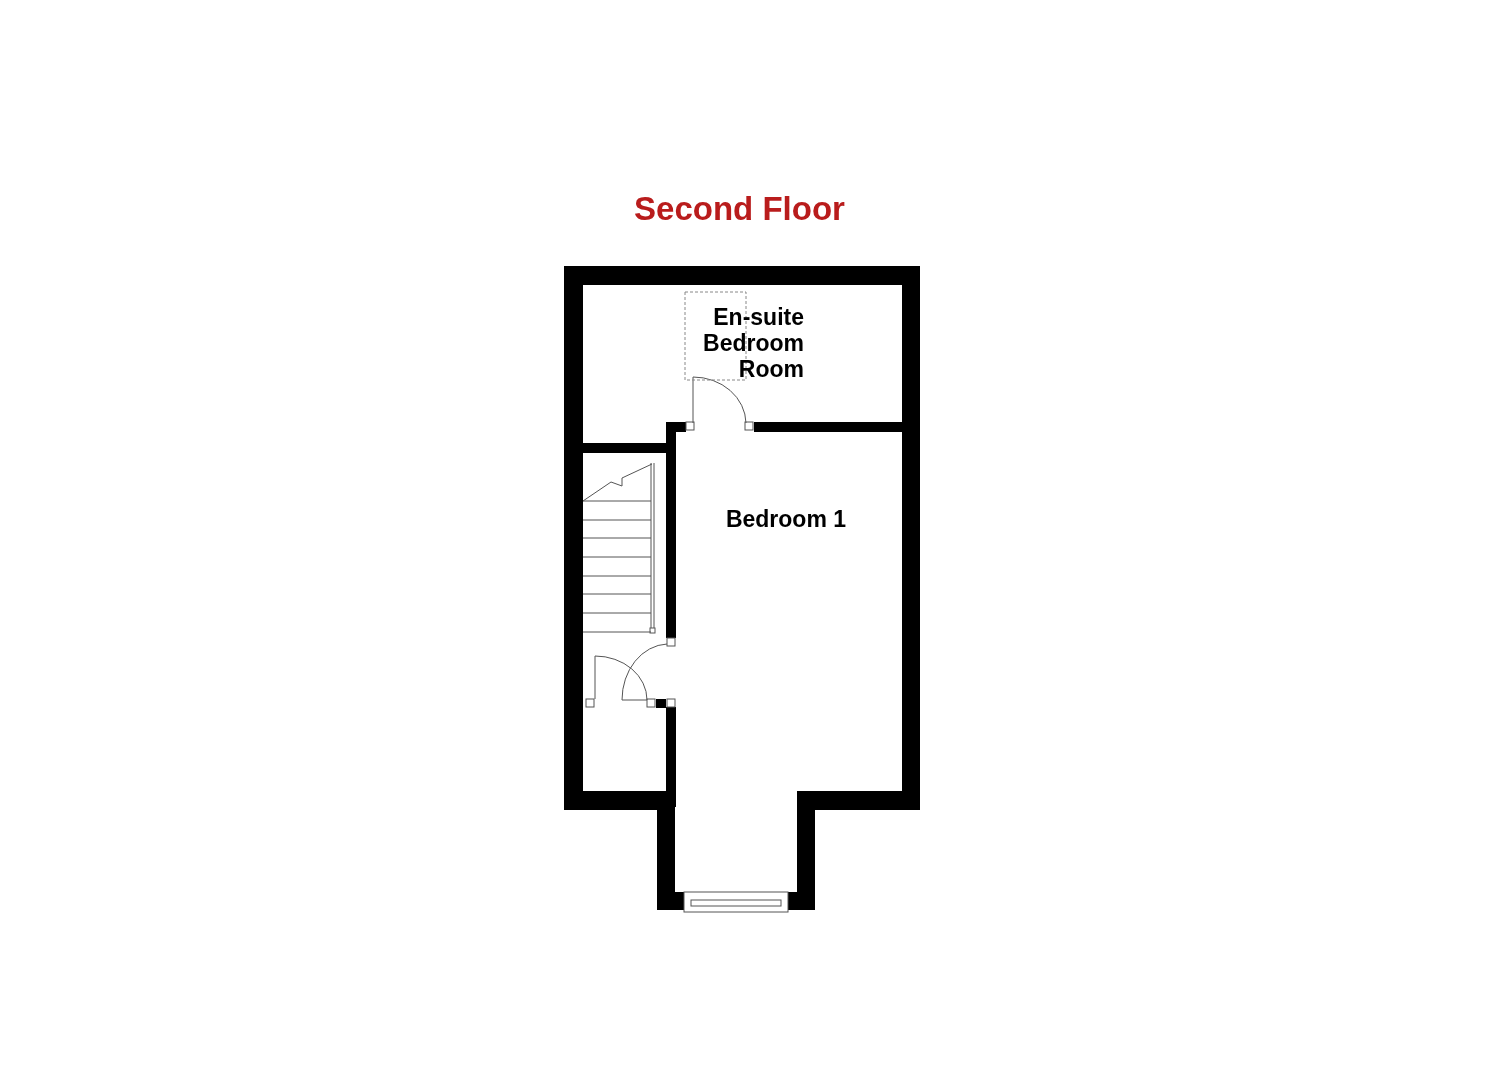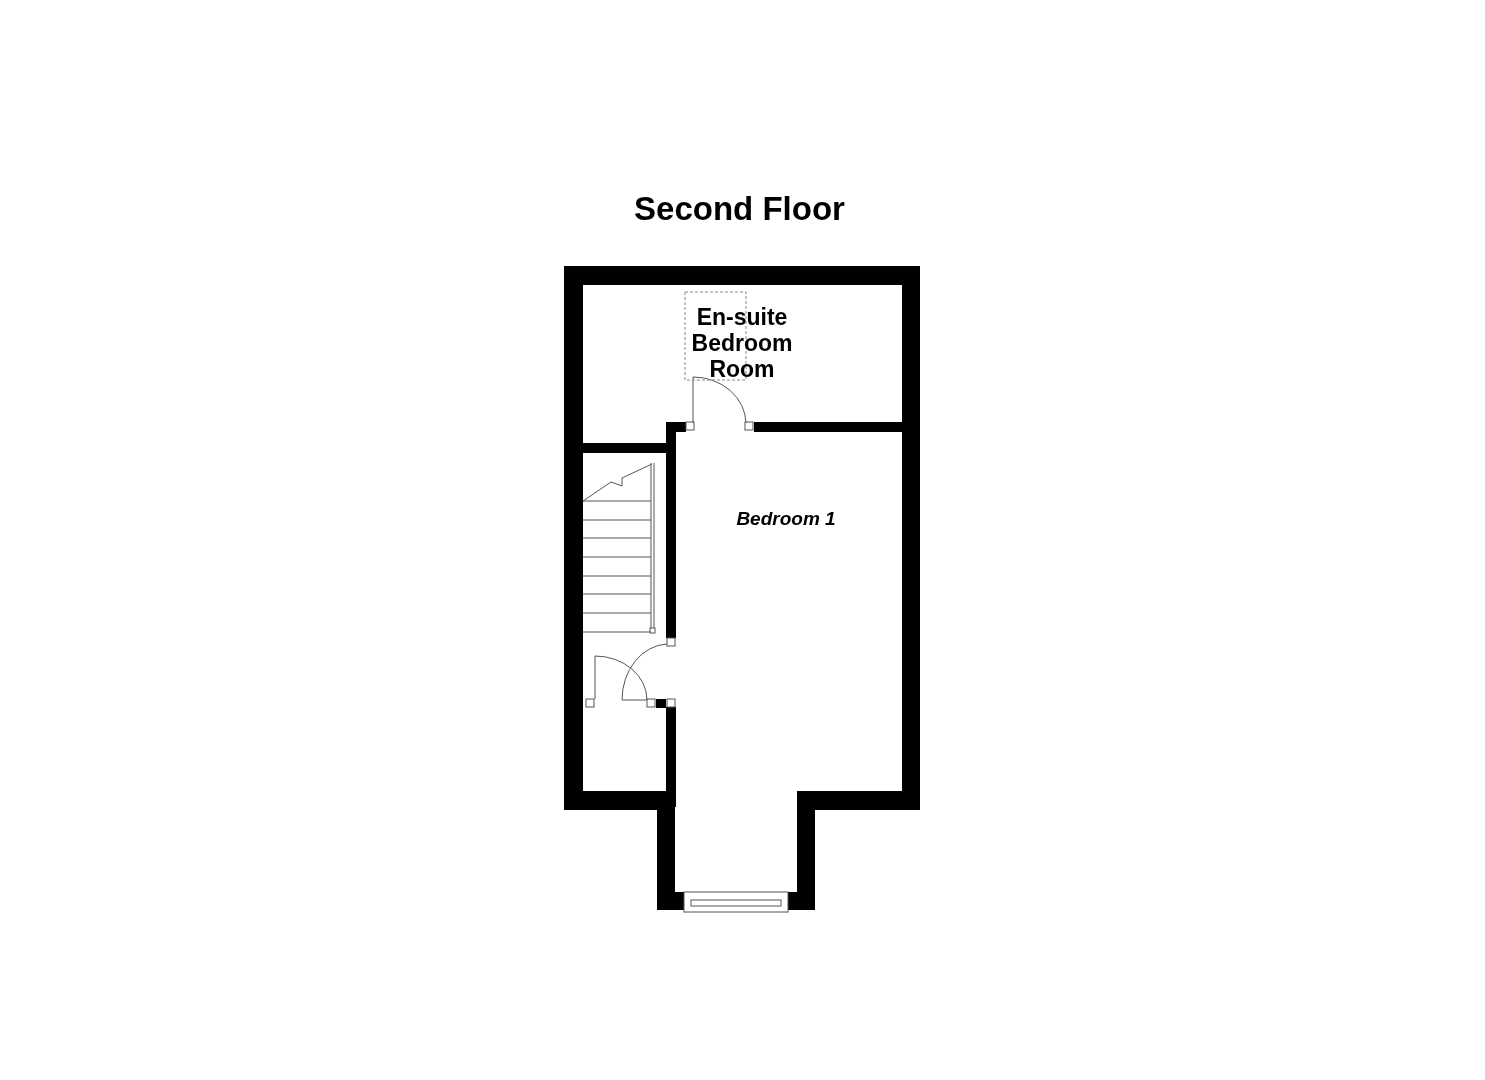--- a/index.html
+++ b/index.html
@@ -1,22 +1,22 @@
 <!DOCTYPE html>
 <html><head>
 <meta charset="utf-8">
 <style>
   html, body { margin: 0; padding: 0; background: #ffffff; }
   body { width: 1485px; height: 1080px; position: relative; overflow: hidden; font-family: "Liberation Sans", sans-serif; }
-  .title { position: absolute; left: 0; width: 1485px; top: 190px; text-align: center; font-weight: bold; font-size: 33px; color: #000000; }
+  .title { position: absolute; left: 0; width: 1485px; top: 190px; text-align: center; font-weight: bold; font-size: 33px; color: #b91c1c; }
   .title span { position: relative; left: -3px; }
   svg.plan { position: absolute; left: 0; top: 0; }
   .label { position: absolute; font-weight: bold; color: #000; text-align: center; line-height: 26px; }
-  .ensuite { left: 680px; top: 304px; width: 124px; font-size: 23px; }
-  .bed { left: 706px; top: 506px; width: 160px; font-size: 19px; font-style: italic; }
+  .ensuite { left: 680px; top: 304px; width: 124px; font-size: 23px; text-align: right; }
+  .bed { left: 706px; top: 506px; width: 160px; font-size: 23px; }
 </style>
 </head>
 <body>
 
 <div class="title"><span>Second Floor</span></div>
 
 <svg class="plan" width="1485" height="1080" viewBox="0 0 1485 1080">
 
   <g fill="#000">
 

